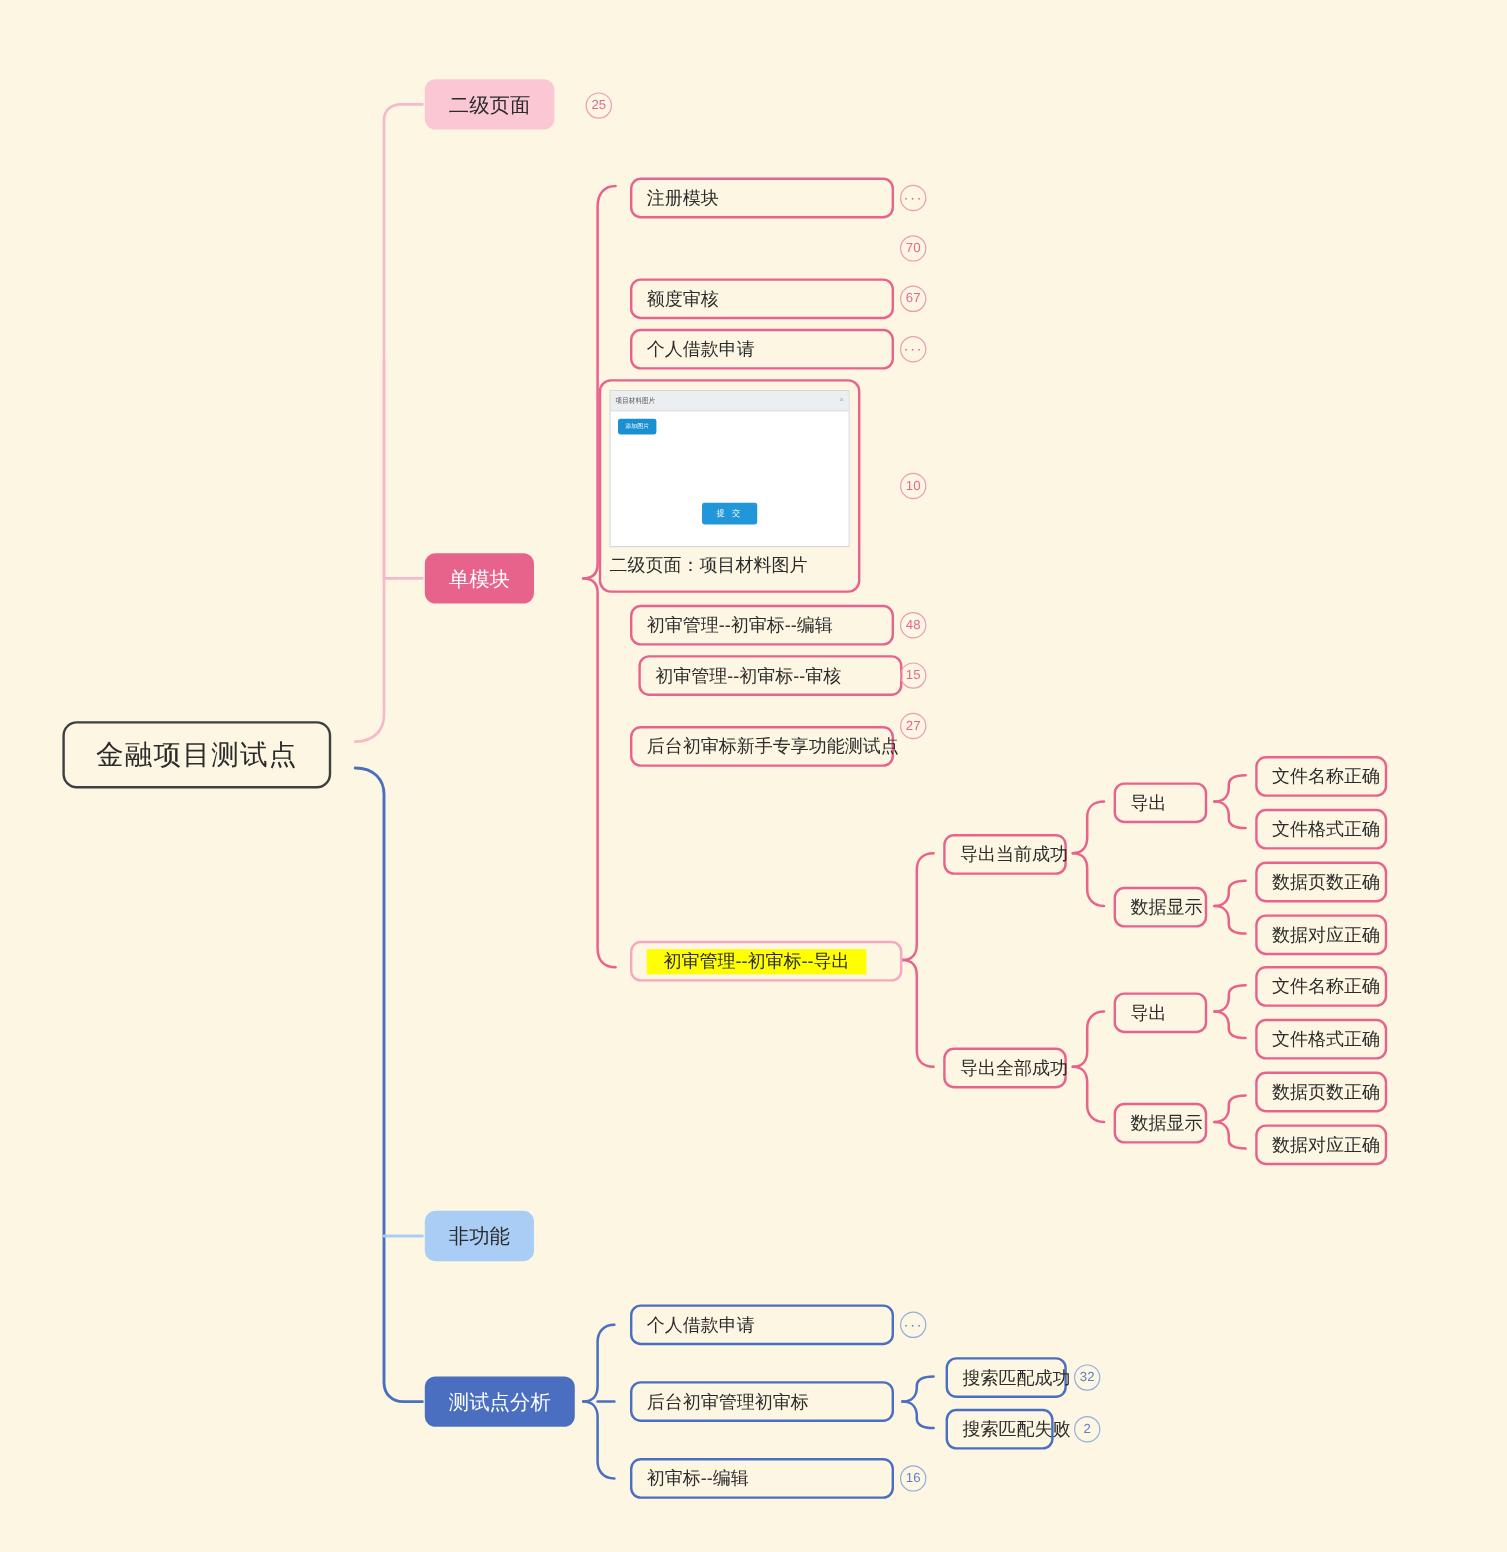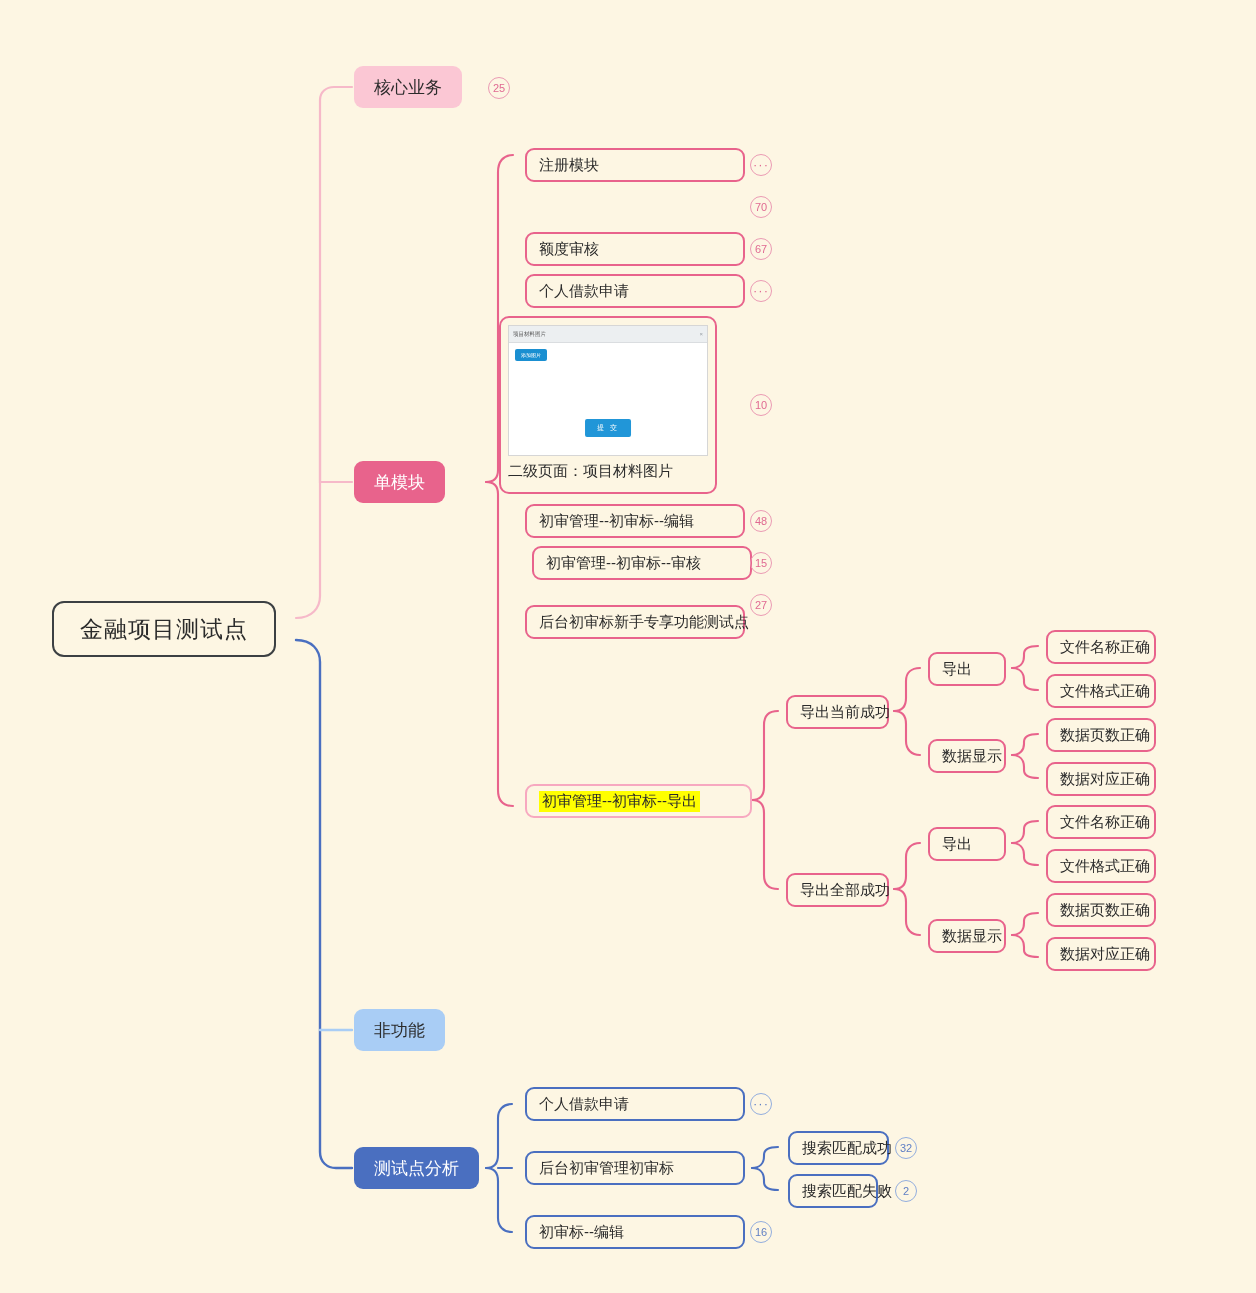--- a/index.html
+++ b/index.html
@@ -29,21 +29,21 @@
   .chip-blue-dark{background:#4a6fc0;color:#ffffff;}
 
   
   .box{
     background:#fdf6e3;border-radius:9px;height:34px;padding:0 12px;
     font-size:15px;color:#2b2b2b;
   }
   .box-pink{border:2px solid #e8638c;}
   .box-pink-sel{border:2px solid #f7a8c0;}
   .box-blue{border:2px solid #4a6fc0;}
-  .box .hl{background:#ffff00;padding:1px 3px;}
+  .box .hl{background:#ffff00;padding:1px 14px;}
 
   
   .badge{
     position:absolute;width:22px;height:22px;border-radius:50%;
     display:flex;align-items:center;justify-content:center;
     font-size:11px;box-sizing:border-box;background:transparent;
   }
   .badge-pink{border:1.4px solid #eb9bb4;color:#e06a92;}
   .badge-blue{border:1.4px solid #93aede;color:#5f7fc4;}
   .badge .dots{font-size:13px;line-height:4px;letter-spacing:1px;}
@@ -137,21 +137,21 @@
       <path d="M752,1168 C760,1168 764,1163 764,1156 L764,1155 C764,1149 769,1147 778,1147"></path>
       <path d="M752,1168 C760,1168 764,1173 764,1180 L764,1182 C764,1188 769,1190 778,1190"></path>
     </g>
   </svg>
 
   <div class="node n-root" style="left:52px;top:601px;">
     <span class="txt">金融项目测试点</span>
   </div>
 
   <div class="node chip chip-pink-light" style="left:354px;top:66px;">
-    <span class="txt">核心业务</span>
+    <span class="txt">二级页面</span>
   </div>
   <div class="badge badge-pink" style="left:488px;top:77px;">
     <span>25</span>
   </div>
 
   <div class="node chip chip-pink-dark" style="left:354px;top:461px;">
     <span class="txt">单模块</span>
   </div>
 
   <div class="node chip chip-blue-light" style="left:354px;top:1009px;align-items:center;">

